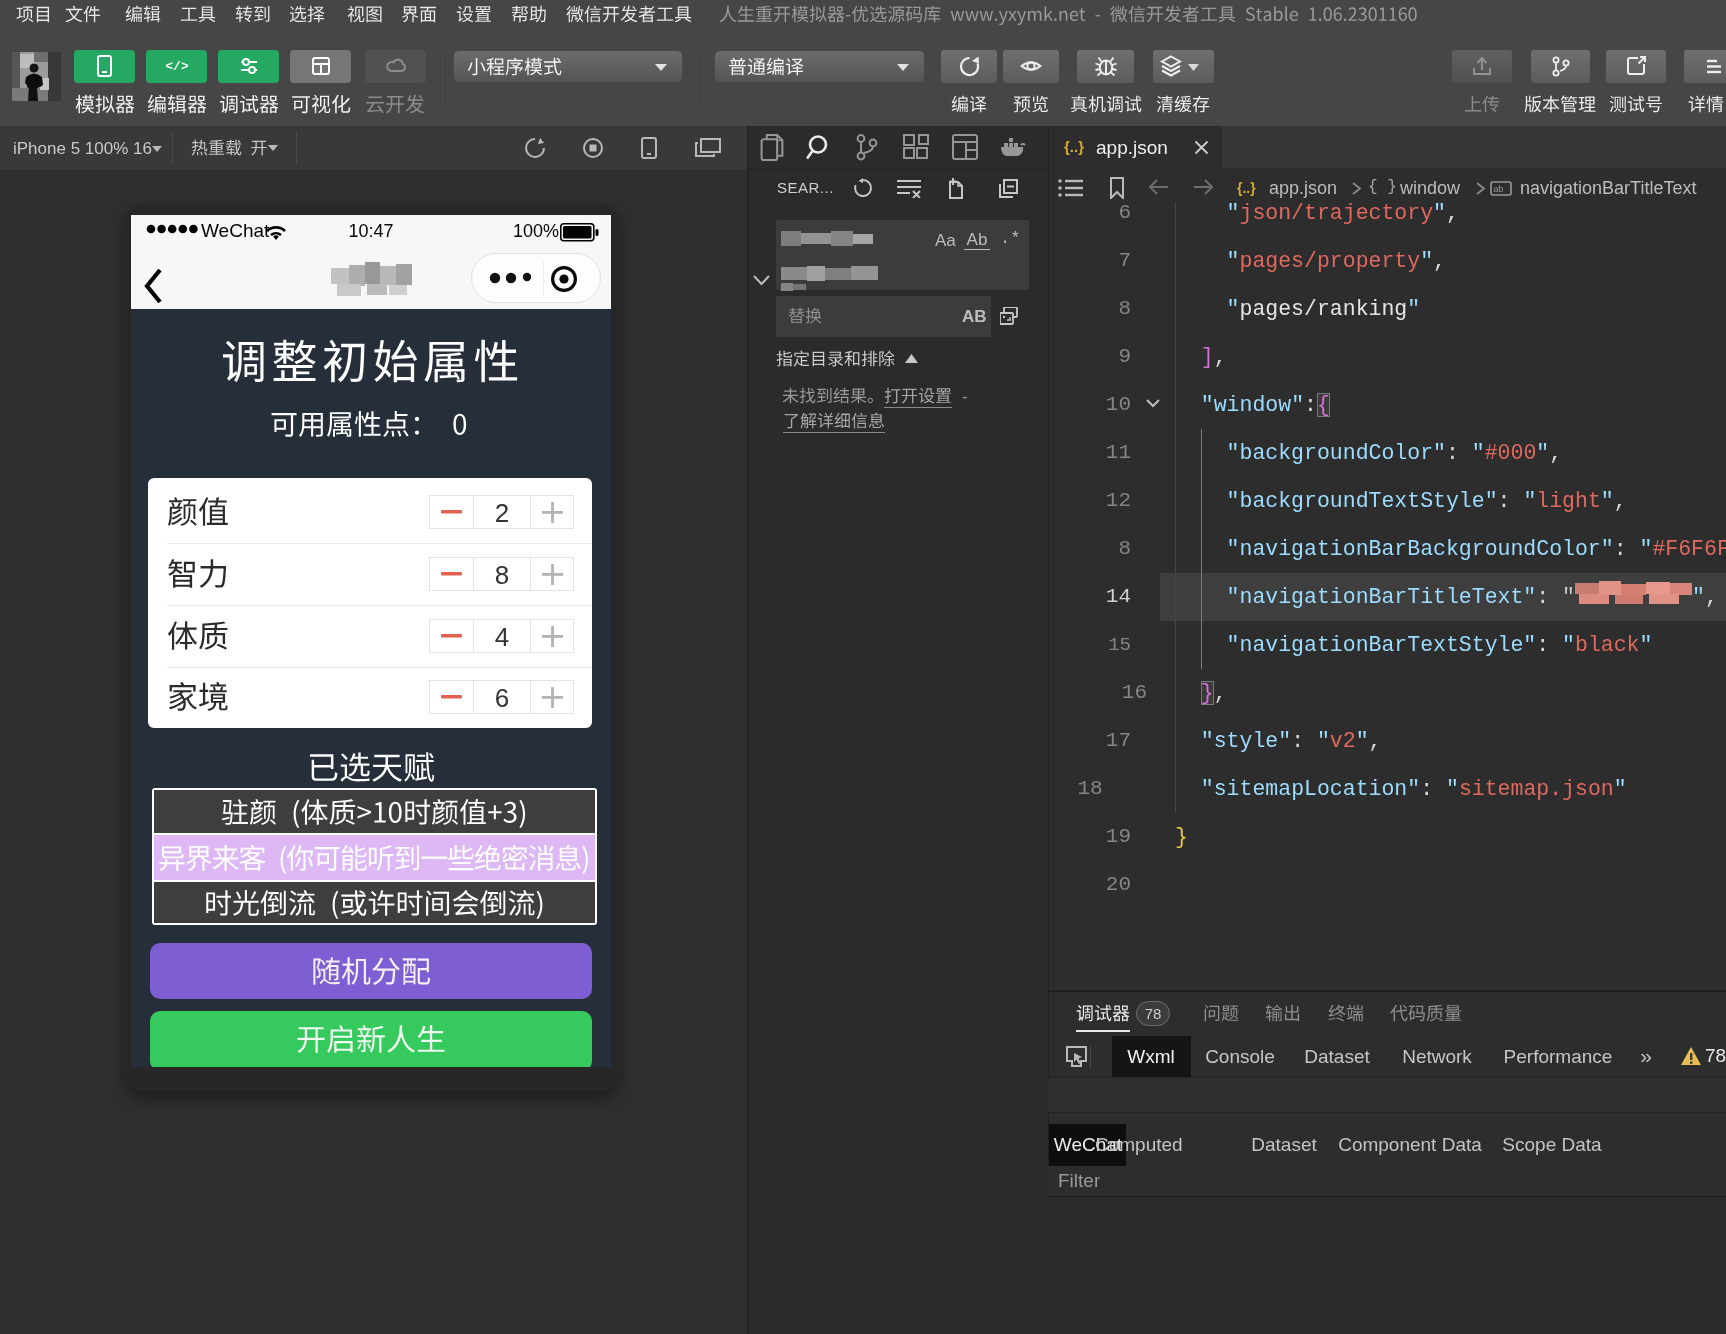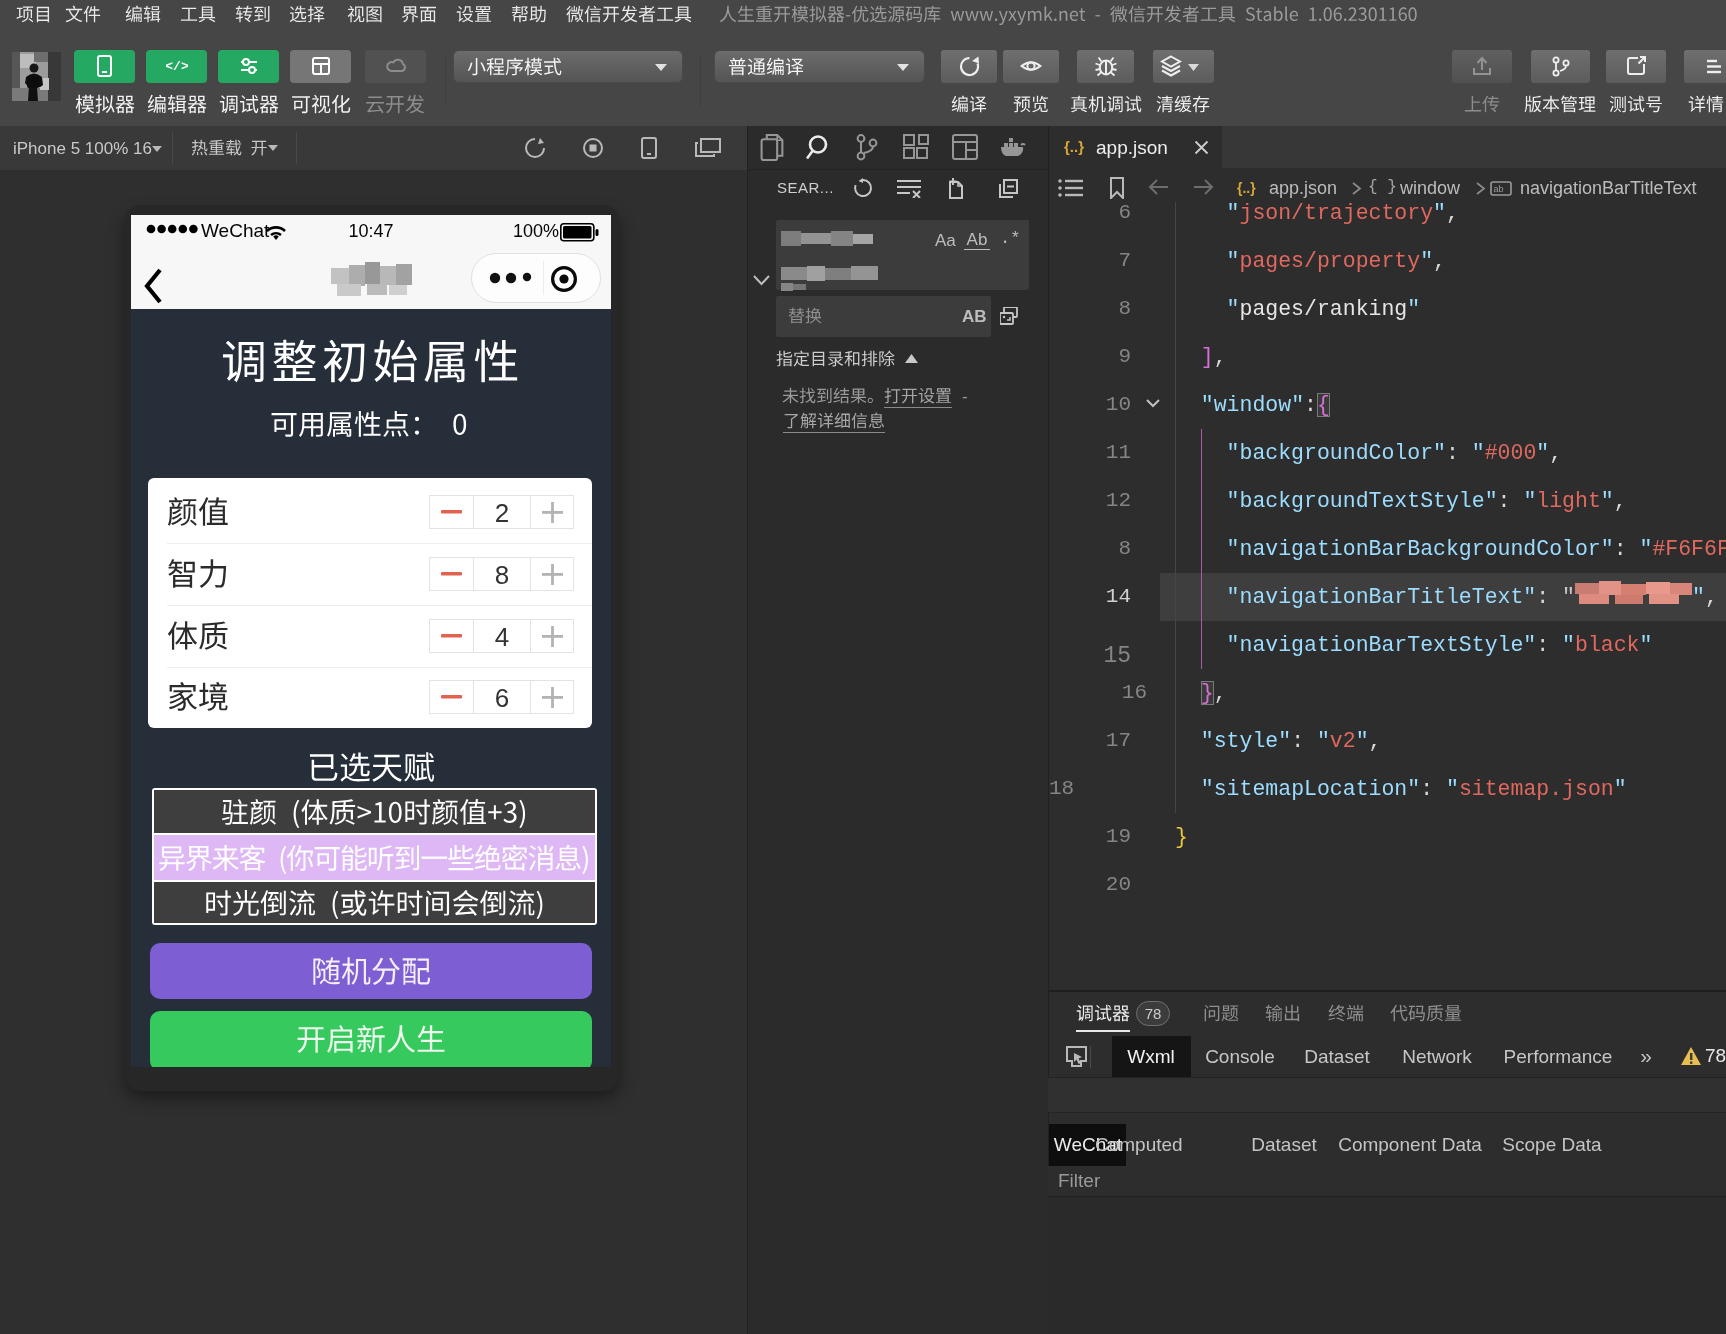--- a/index.html
+++ b/index.html
@@ -928,27 +928,27 @@
       <div style="position:absolute;left:126px;top:371px;height:48px;line-height:48px;font-family:'Liberation Mono', monospace;font-size:21.5px;white-space:pre;">    <span style="color:#9cdcfe;">"navigationBarTitleText"</span><span style="color:#d8d8d8;">:</span> <span style="color:#c9c9c9;">"</span><svg width="117" height="26" viewBox="0 0 117 26" style="vertical-align:-4px">
           <rect x="0" y="2" width="24" height="11" fill="#c97d72"></rect>
           <rect x="24" y="0" width="22" height="14" fill="#e29387"></rect>
           <rect x="46" y="3" width="25" height="11" fill="#d47f70"></rect>
           <rect x="71" y="1" width="24" height="12" fill="#e8998b"></rect>
           <rect x="95" y="2" width="22" height="12" fill="#d8857a"></rect>
           <rect x="4" y="13" width="30" height="10" fill="#dc8b7e"></rect>
           <rect x="40" y="14" width="28" height="9" fill="#ce7a6e"></rect>
           <rect x="74" y="13" width="30" height="10" fill="#e09285"></rect>
         </svg><span style="color:#9cdcfe;">"</span><span style="color:#d8d8d8;">,</span></div>
-      <div style="position:absolute;left:0px;top:430px;width:82px;height:48px;line-height:48px;text-align:right;font-family:'Liberation Mono', monospace;font-size:23px;color:#858585;">15</div>
+      <div style="position:absolute;left:0px;top:419px;width:82px;height:48px;line-height:48px;text-align:right;font-family:'Liberation Mono', monospace;font-size:19px;color:#858585;">15</div>
       <div style="position:absolute;left:126px;top:419px;height:48px;line-height:48px;font-family:'Liberation Mono', monospace;font-size:21.5px;white-space:pre;">    <span style="color:#9cdcfe;">"navigationBarTextStyle"</span><span style="color:#d8d8d8;">:</span> <span style="color:#9cdcfe;">"</span><span style="color:#e0695f;">black</span><span style="color:#9cdcfe;">"</span></div>
       <div style="position:absolute;left:16px;top:467px;width:82px;height:48px;line-height:48px;text-align:right;font-family:'Liberation Mono', monospace;font-size:21px;color:#858585;">16</div>
       <div style="position:absolute;left:126px;top:467px;height:48px;line-height:48px;font-family:'Liberation Mono', monospace;font-size:21.5px;white-space:pre;">  <span style="color:#d670d6;outline:1px solid #7a7a7a;outline-offset:-1px;background:#3a3a3a;">}</span><span style="color:#d8d8d8;">,</span></div>
       <div style="position:absolute;left:0px;top:515px;width:82px;height:48px;line-height:48px;text-align:right;font-family:'Liberation Mono', monospace;font-size:21px;color:#858585;">17</div>
       <div style="position:absolute;left:126px;top:515px;height:48px;line-height:48px;font-family:'Liberation Mono', monospace;font-size:21.5px;white-space:pre;">  <span style="color:#9cdcfe;">"style"</span><span style="color:#d8d8d8;">:</span> <span style="color:#9cdcfe;">"</span><span style="color:#e0695f;">v2</span><span style="color:#9cdcfe;">"</span><span style="color:#d8d8d8;">,</span></div>
-      <div style="position:absolute;left:0px;top:563px;width:82px;height:48px;line-height:48px;text-align:left;font-family:'Liberation Mono', monospace;font-size:21px;color:#858585;">18</div>
+      <div style="position:absolute;left:0px;top:563px;width:82px;height:48px;line-height:48px;text-align:center;font-family:'Liberation Mono', monospace;font-size:21px;color:#858585;">18</div>
       <div style="position:absolute;left:126px;top:563px;height:48px;line-height:48px;font-family:'Liberation Mono', monospace;font-size:21.5px;white-space:pre;">  <span style="color:#9cdcfe;">"sitemapLocation"</span><span style="color:#d8d8d8;">:</span> <span style="color:#9cdcfe;">"</span><span style="color:#e0695f;">sitemap.json</span><span style="color:#9cdcfe;">"</span></div>
       <div style="position:absolute;left:0px;top:611px;width:82px;height:48px;line-height:48px;text-align:right;font-family:'Liberation Mono', monospace;font-size:21px;color:#858585;">19</div>
       <div style="position:absolute;left:126px;top:611px;height:48px;line-height:48px;font-family:'Liberation Mono', monospace;font-size:21.5px;white-space:pre;"><span style="color:#e9c73c;">}</span></div>
       <div style="position:absolute;left:0px;top:659px;width:82px;height:48px;line-height:48px;text-align:right;font-family:'Liberation Mono', monospace;font-size:21px;color:#858585;">20</div>
       <div style="position:absolute;left:126px;top:659px;height:48px;line-height:48px;font-family:'Liberation Mono', monospace;font-size:21.5px;white-space:pre;"></div>
       <div style="position:absolute;left:97px;top:197px;width:14px;height:9px;">
         <svg style="display:block" width="14" height="9" viewBox="0 0 14 9">
           <path d="M1 1 L7 7 L13 1" fill="none" stroke="#c0c0c0" stroke-width="2"></path>
         </svg>
       </div>

